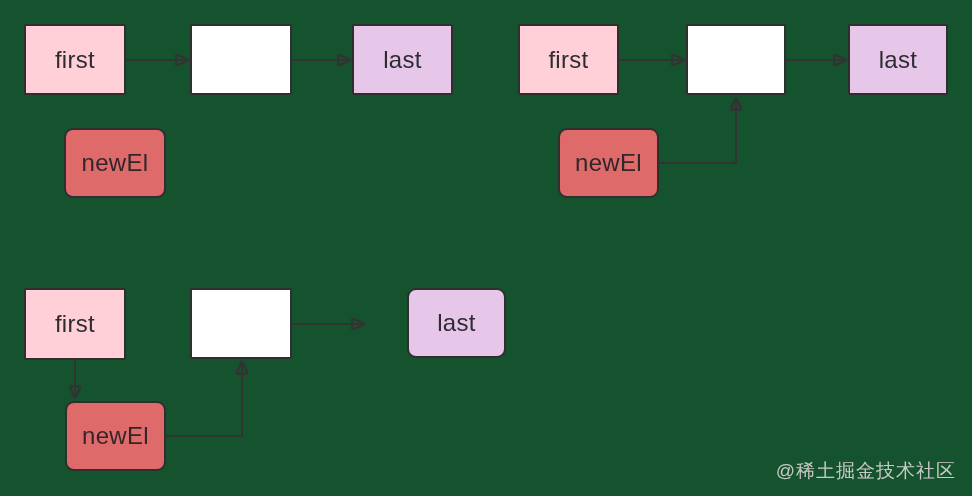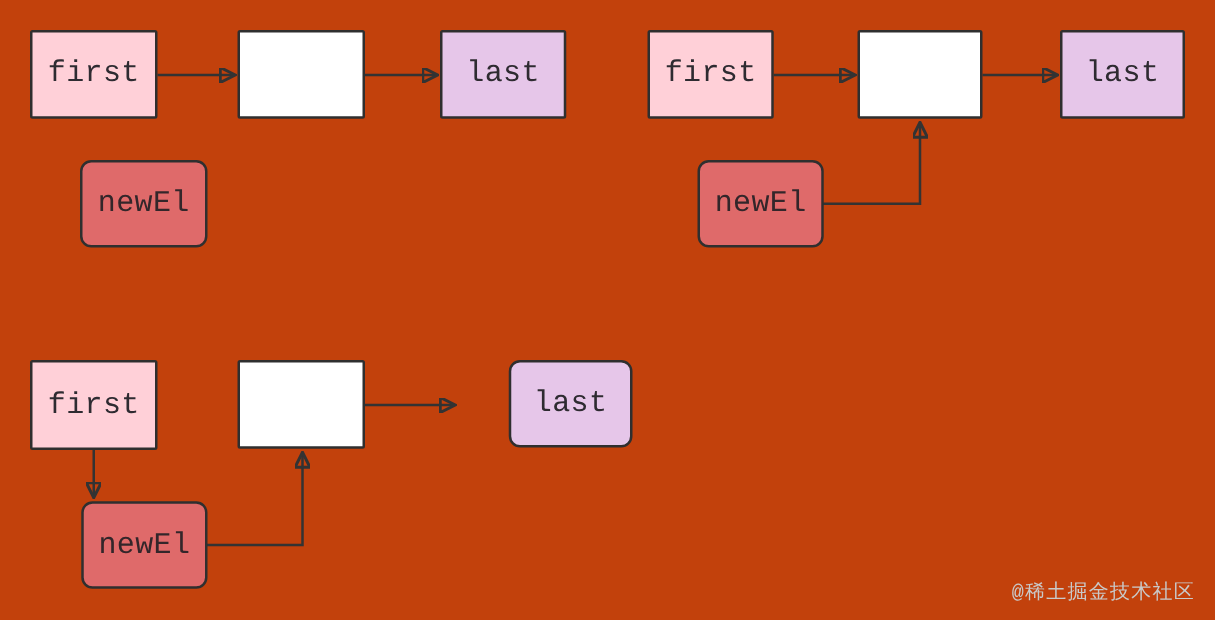--- a/index.html
+++ b/index.html
@@ -1,20 +1,20 @@
 <!DOCTYPE html>
 <html><head>
 <meta charset="utf-8">
 <style>
   html,body{margin:0;padding:0;background:#ffffff;}
   .canvas{
     position:relative;
     width:972px;height:496px;
-    background:#c2410c;
-    font-family:Liberation Mono, monospace;
+    background:#14532d;
+    font-family:Liberation Sans, sans-serif;
     overflow:hidden;
   }
   .box{
     position:absolute;
     display:flex;align-items:center;justify-content:center;
     box-sizing:border-box;
     border:2.5px solid #2f2f2f;
     border-radius:2px;
     font-size:24px;
     color:#2e2b31;
@@ -23,21 +23,21 @@
   }
   .box.rounded{border-radius:9px;margin-left:40px;}
   .box.pink{background:#ffd0d8;}
   .box.purple{background:#e6c6e9;}
   .box.red{background:#df6a6a;color:#33262a;}
   .box.white{background:#ffffff;}
   svg.arrows{position:absolute;left:0;top:0;pointer-events:none;}
   svg.arrows path{stroke:#333333;stroke-width:2;fill:none;}
   .watermark{
     position:absolute;right:16px;bottom:12px;
-    font-size:16px;color:#c9c9c9;letter-spacing:1px;
+    font-size:19px;color:#c9c9c9;letter-spacing:1px;
   }
 </style>
 </head>
 <body>
 
 <div class="canvas">
 
   <svg class="arrows" width="972" height="496" viewBox="0 0 972 496">
     <defs>
       <marker id="ah" viewBox="0 0 10 10" refX="9" refY="5" markerWidth="7" markerHeight="6" orient="auto-start-reverse">

